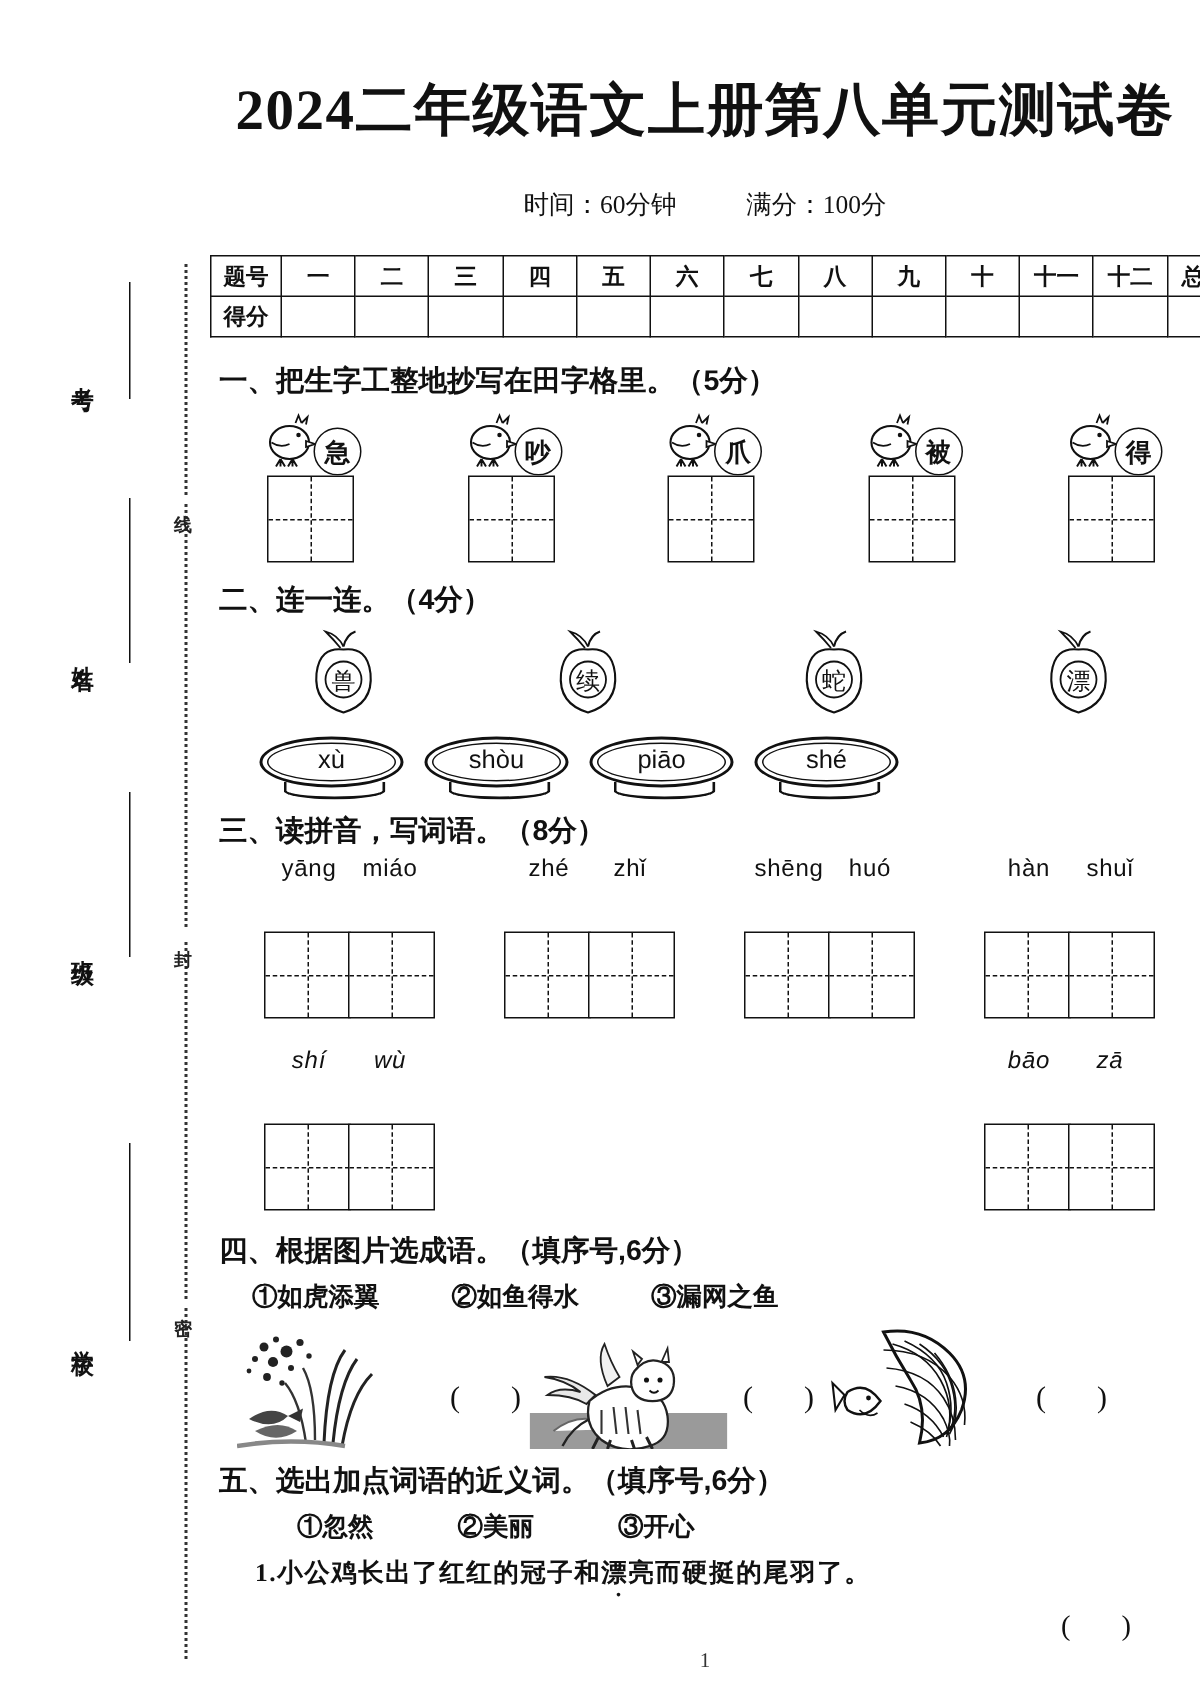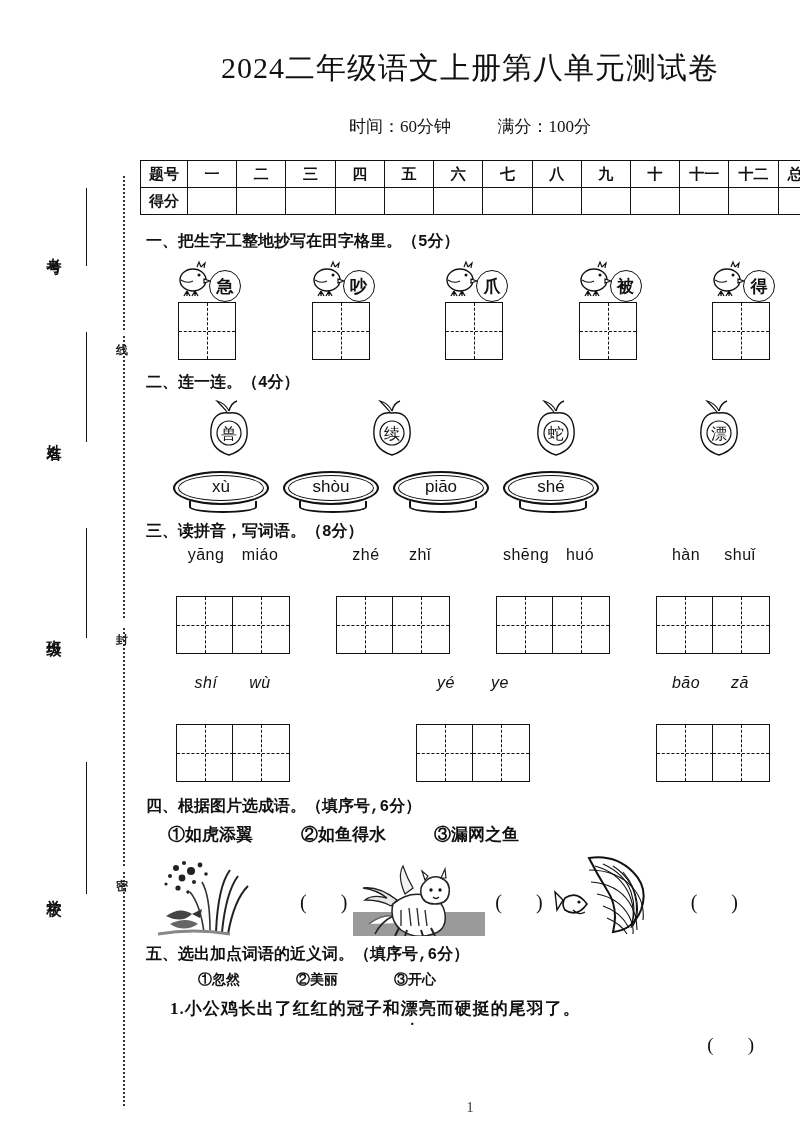--- a/index.html
+++ b/index.html
@@ -22,42 +22,42 @@
   }
   .dotlabel{
     position:absolute;left:113px;writing-mode:vertical-rl;text-orientation:upright;
     font-family:"Liberation Sans","DejaVu Sans",sans-serif;
     font-size:12px;font-weight:bold;background:#fff;padding:3px 0;color:#222;
   }
   
   .sheet{position:absolute;left:140px;top:0;width:660px;height:1130px;}
   .title{
     text-align:center;font-family:"Liberation Serif","DejaVu Serif",serif;
-    font-weight:normal;font-size:30px;letter-spacing:1px;margin-top:48px;
+    font-weight:bold;font-size:38px;letter-spacing:1px;margin-top:48px;
     white-space:nowrap;
   }
   .subtitle{
     text-align:center;font-weight:normal;font-size:17px;margin-top:26px;
   }
   .subtitle .gap{display:inline-block;width:38px;}
   
   table.score{
     border-collapse:collapse;margin:22px auto 16px auto;width:688px;
     table-layout:fixed;
   }
   table.score td{
     border:1px solid #111;height:26px;text-align:center;vertical-align:middle;
     font-size:15px;font-weight:bold;font-family:"Liberation Serif","DejaVu Serif",serif;
     padding:0;
   }
   table.score td.hd{width:46px;}
   
   .sec{
-    font-family:Liberation Mono, monospace;
-    font-weight:bold;font-size:16px;margin:12px 0 0 6px;
+    font-family:Liberation Sans, sans-serif;
+    font-weight:bold;font-size:19px;margin:12px 0 0 6px;
   }
   
   .chickrow{display:flex;justify-content:space-between;margin:6px 14px 0 22px;}
   .chickcell{width:90px;display:flex;flex-direction:column;align-items:center;}
   .chicktop{display:flex;align-items:flex-end;height:44px;}
   .charbubble{
     width:30px;height:30px;border:1.4px solid #111;border-radius:50%;
     display:flex;align-items:center;justify-content:center;
     font-size:17px;font-weight:bold;margin-left:-4px;background:#fff;
     font-family:"Liberation Serif","DejaVu Serif",serif;
@@ -113,21 +113,21 @@
   .idioms div{margin-right:48px;white-space:nowrap;}
   .picrow{display:flex;align-items:flex-end;margin:4px 0 0 18px;height:86px;}
   .picbox{width:132px;height:82px;position:relative;overflow:hidden;background:#fff;}
   .paren{
     font-size:20px;font-family:"Liberation Serif","DejaVu Serif",serif;
     margin:0 6px 22px 10px;white-space:nowrap;
   }
   .paren .sp{display:inline-block;width:34px;}
   
   .opts{
-    display:flex;margin:6px 0 0 58px;font-size:14px;font-weight:bold;
+    display:flex;margin:6px 0 0 58px;font-size:17px;font-weight:bold;
     font-family:"Liberation Serif","DejaVu Serif",serif;
   }
   .opts div{margin-right:56px;white-space:nowrap;}
   .sentence{
     font-size:17px;font-weight:bold;margin:8px 0 0 30px;
     font-family:"Liberation Serif","DejaVu Serif",serif;letter-spacing:1px;
   }
   .dotted-u{position:relative;display:inline-block;}
   .dotted-u::after{
     content:"· ·";position:absolute;left:50%;transform:translateX(-50%);
@@ -393,29 +393,20 @@
       <div class="pyboxes">
         <div class="tzg"></div>
         <div class="tzg"></div>
       </div>
     </div>
   </div>
   <div class="pyrow" style="margin-top:20px;font-style:italic;">
     <div class="pygroup">
       <div class="pytext">
         <span>shí</span><span>wù</span>
-      </div>
-      <div class="pyboxes">
-        <div class="tzg"></div>
-        <div class="tzg"></div>
-      </div>
-    </div>
-    <div class="pygroup">
-      <div class="pytext">
-        <span>yé</span><span>ye</span>
       </div>
       <div class="pyboxes">
         <div class="tzg"></div>
         <div class="tzg"></div>
       </div>
     </div>
     <div class="pygroup">
       <div class="pytext">
         <span>bāo</span><span>zā</span>
       </div>

